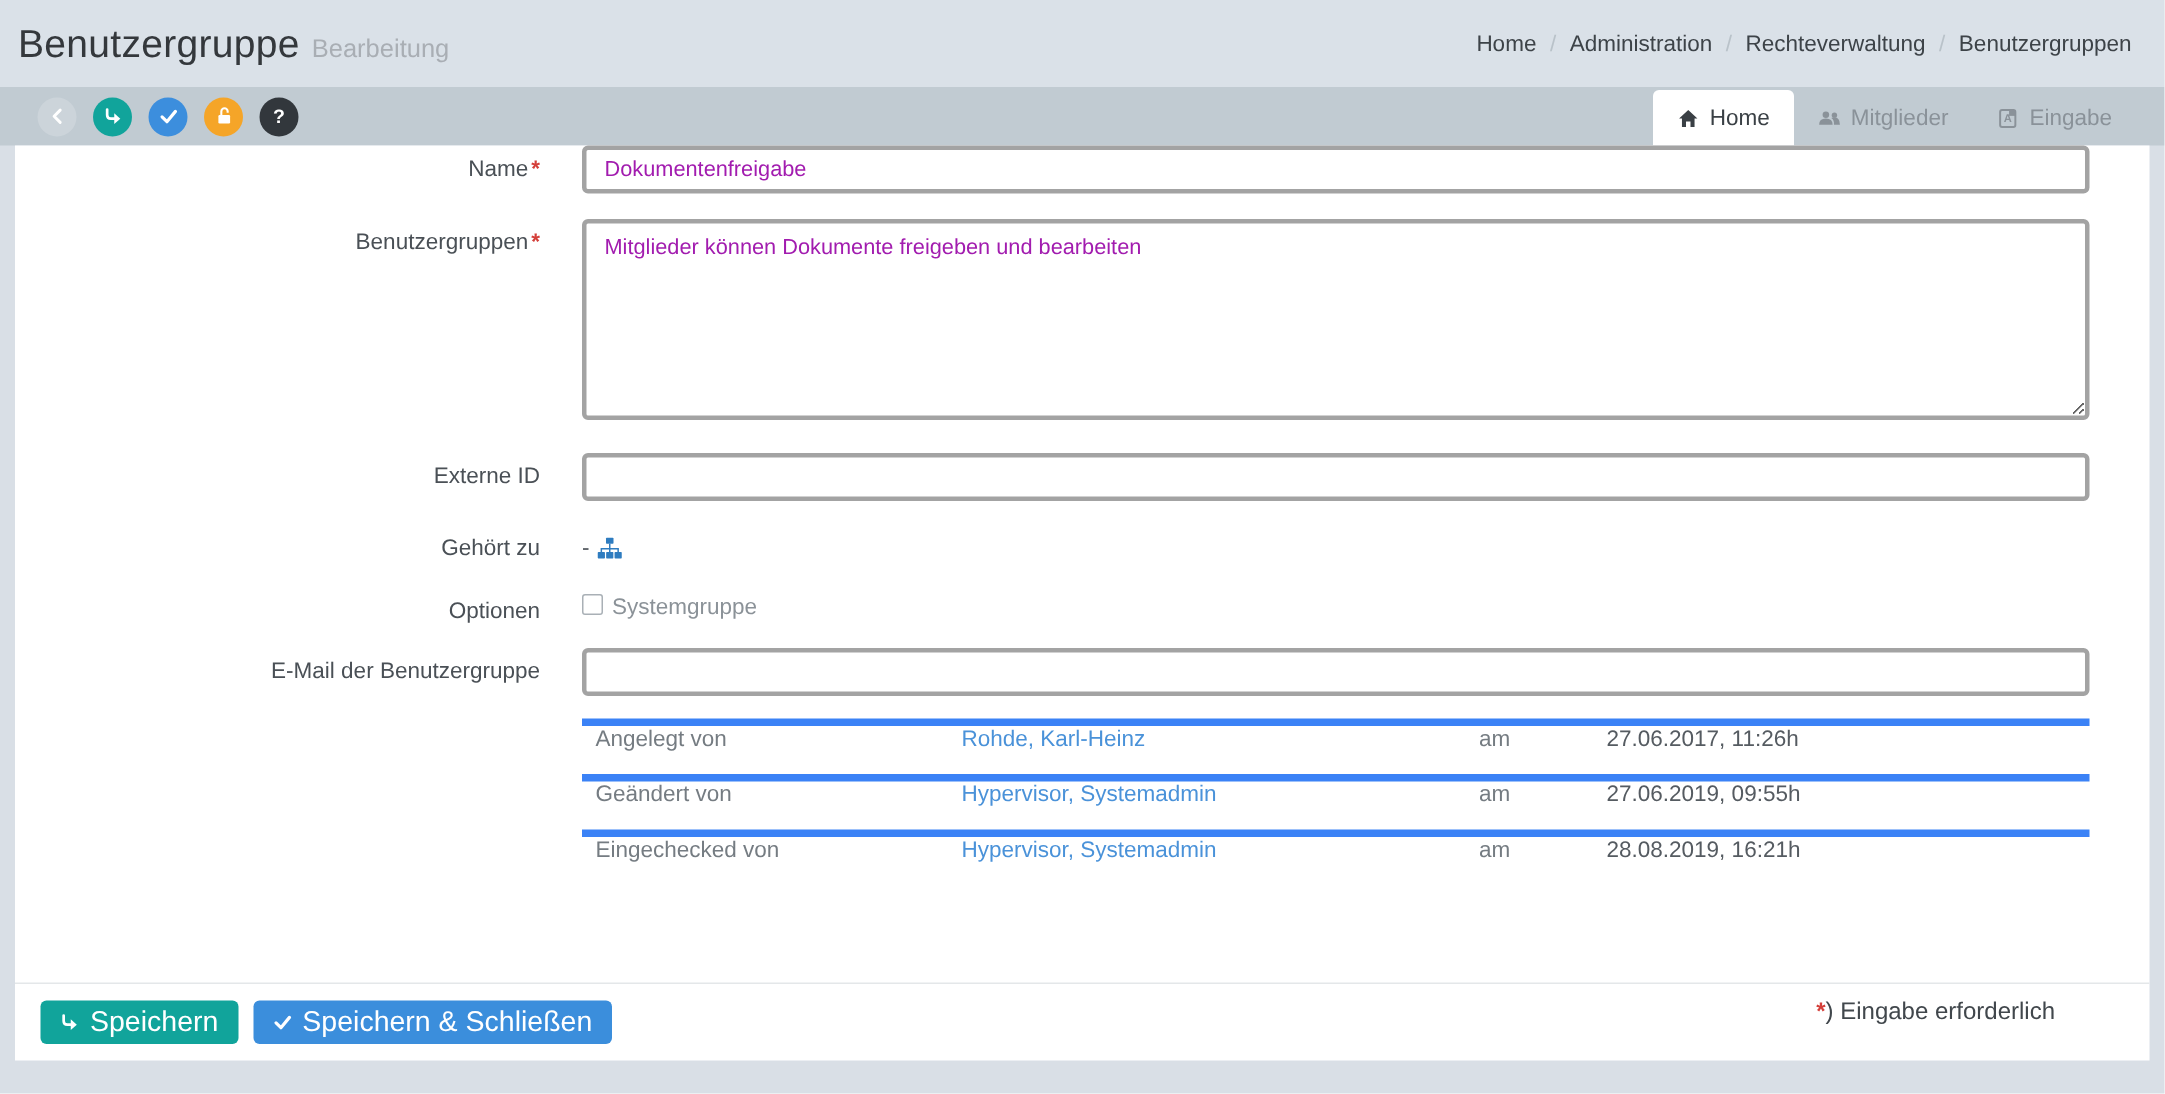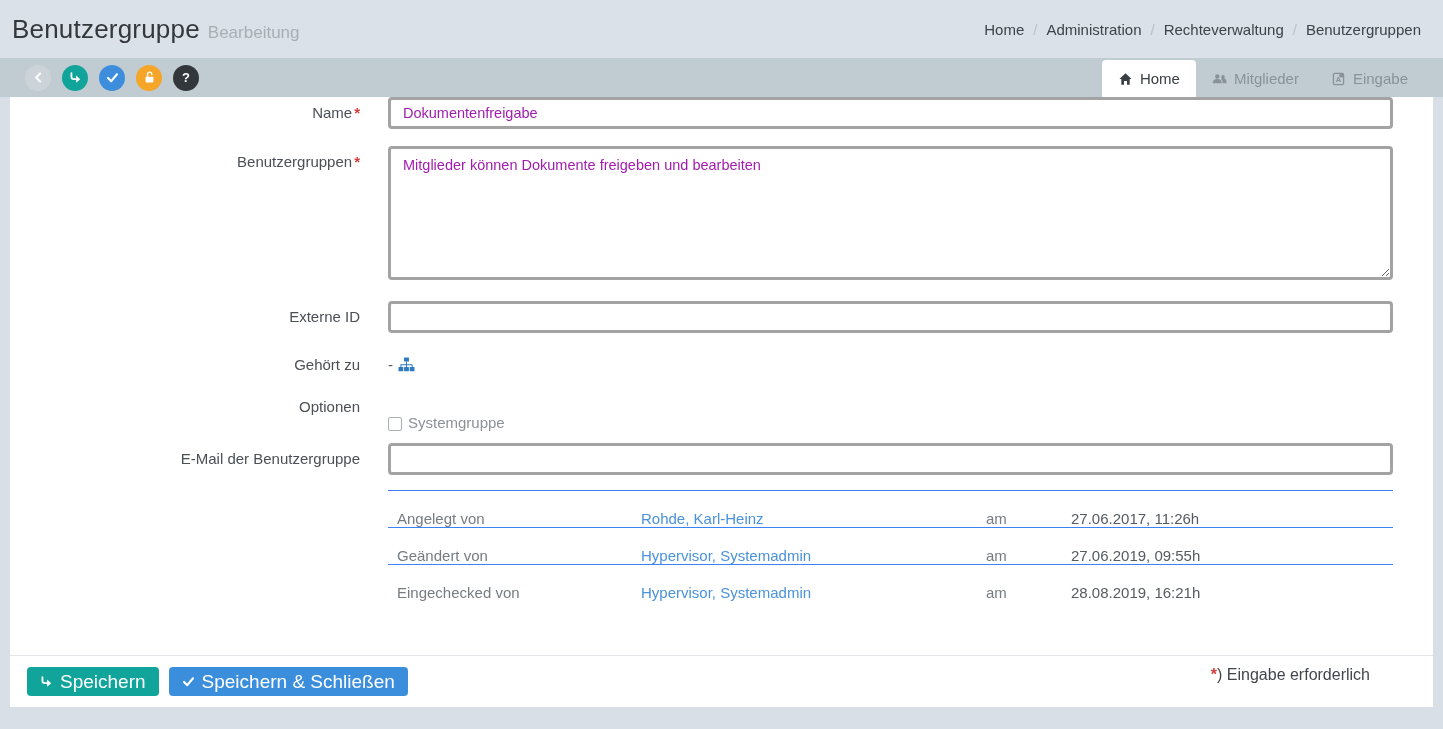--- a/index.html
+++ b/index.html
@@ -76,33 +76,33 @@
 
   .mb17 { margin-bottom:17px; }
   .mb20 { margin-bottom:20px;margin-top:10px; }
   .mb22 { margin-bottom:22px; }
   .mb12 { margin-bottom:12px; }
   .mb15 { margin-bottom:15px; }
 
   .belongs-value { display:flex; align-items:center; gap:5px; font-size:15px; color:#555b61; padding-top:3px; }
   .belongs-value svg { width:17px; height:15px; }
 
-  .checkbox-row { display:flex; align-items:flex-end; gap:6px; height:24px;margin-top:12px; }
+  .checkbox-row { display:flex; align-items:flex-start; gap:6px; height:24px; }
   .checkbox {
     width:14px; height:14px; border:1px solid #a9b0b6; border-radius:2px;
     background:#fff; display:inline-flex; align-items:center; justify-content:center;
     cursor:pointer; flex:none;
   }
   .checkbox svg { width:11px; height:11px; }
   .checkbox-label { font-size:15px; color:#8b9298; }
 
   
   .audit { margin-right:40px; margin-left:378px; font-size:15px; }
   .audit-row {
-    display:flex; border-top:1px solid #3b82f6; height:37px; align-items:flex-end;
+    display:flex; border-top:5px solid #3b82f6; height:37px; align-items:flex-start;
     padding-left:9px;
   }
   .audit-label { width:244px; color:#757c82; flex:none; }
   .audit-user  { width:345px; flex:none; }
   .audit-user a { color:#4a92d9; text-decoration:none; cursor:pointer; }
   .audit-am    { width:85px; color:#757c82; flex:none; }
   .audit-date  { color:#555b61; }
 
   
   .panel-footer {

